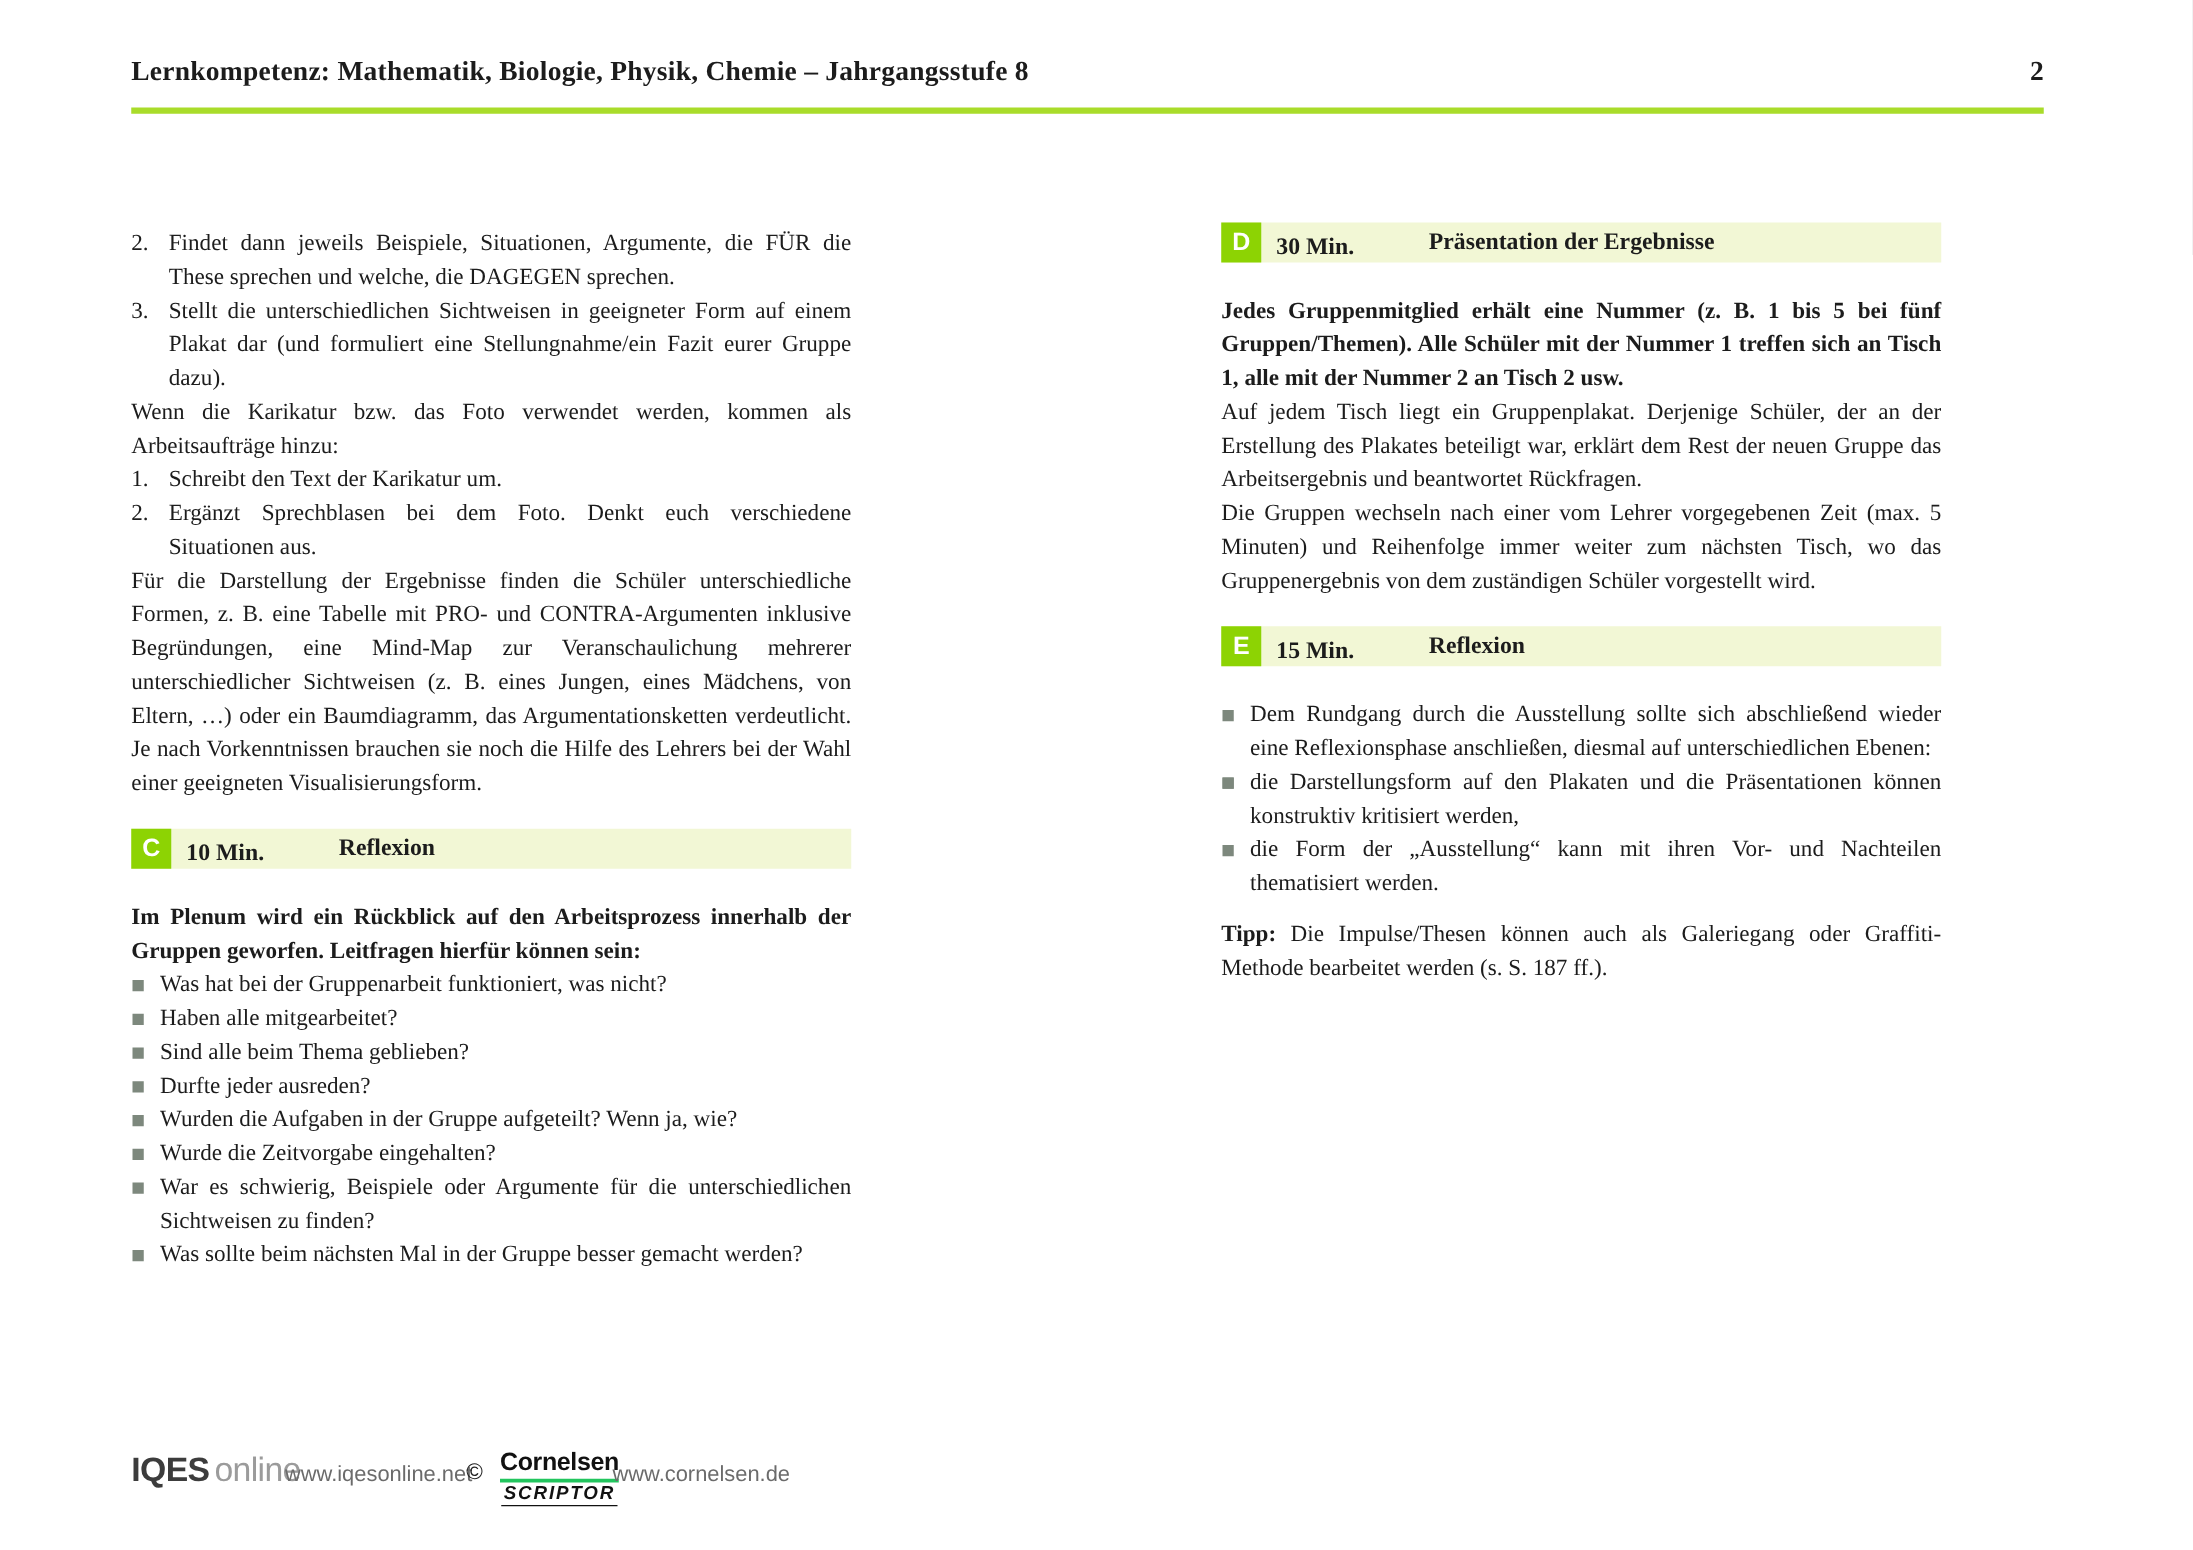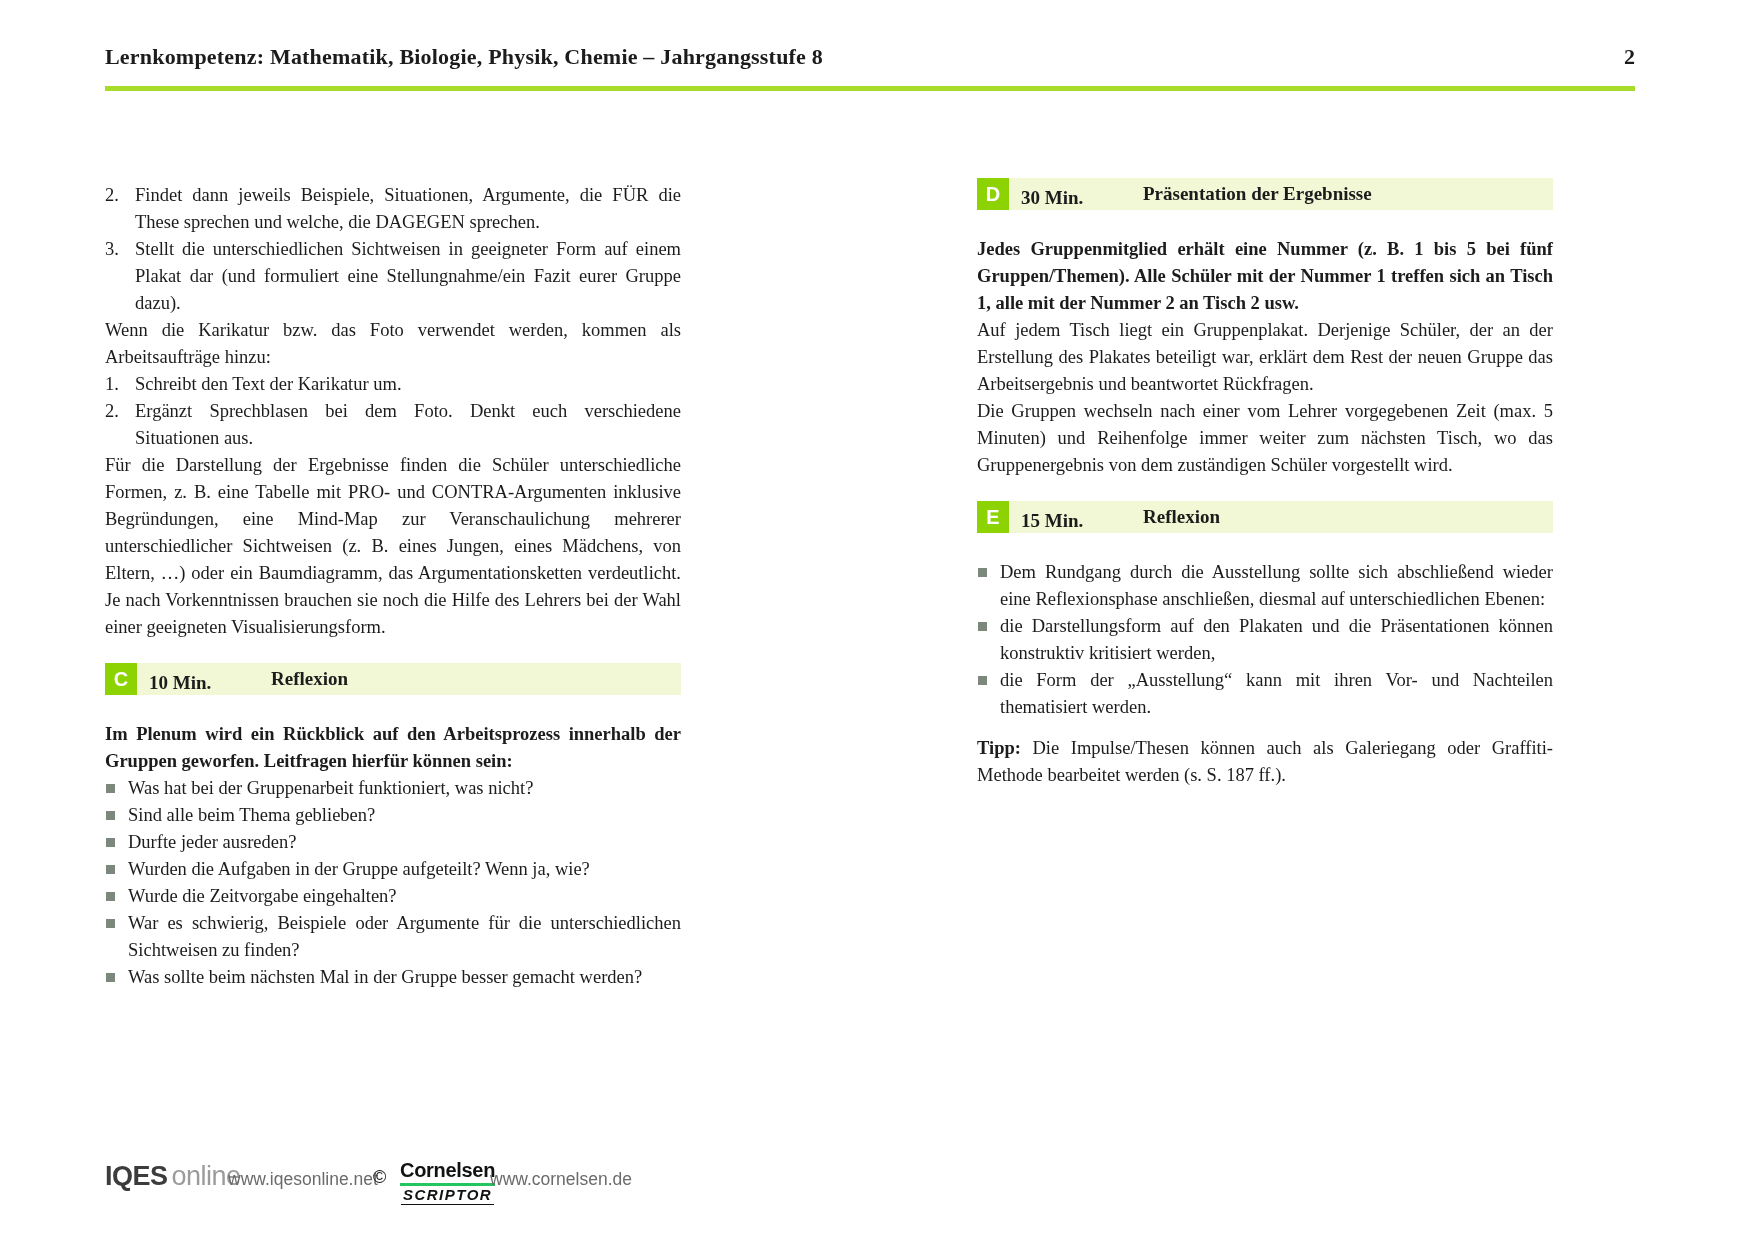--- a/index.html
+++ b/index.html
@@ -181,20 +181,24 @@
       <span class="bar-duration">10 Min.</span>
       <span class="bar-title">Reflexion</span>
     </div>
 
     <p class="body-para bold">Im Plenum wird ein Rückblick auf den Arbeitsprozess innerhalb der Gruppen geworfen. Leitfragen hierfür können sein:</p>
 
     <div>
       <div class="bullet">
         <span class="sq"></span>
         <span>Was hat bei der Gruppenarbeit funktioniert, was nicht?</span>
+      </div>
+      <div class="bullet">
+        <span class="sq"></span>
+        <span>Haben alle mitgearbeitet?</span>
       </div>
       <div class="bullet">
         <span class="sq"></span>
         <span>Sind alle beim Thema geblieben?</span>
       </div>
       <div class="bullet">
         <span class="sq"></span>
         <span>Durfte jeder ausreden?</span>
       </div>
       <div class="bullet">

